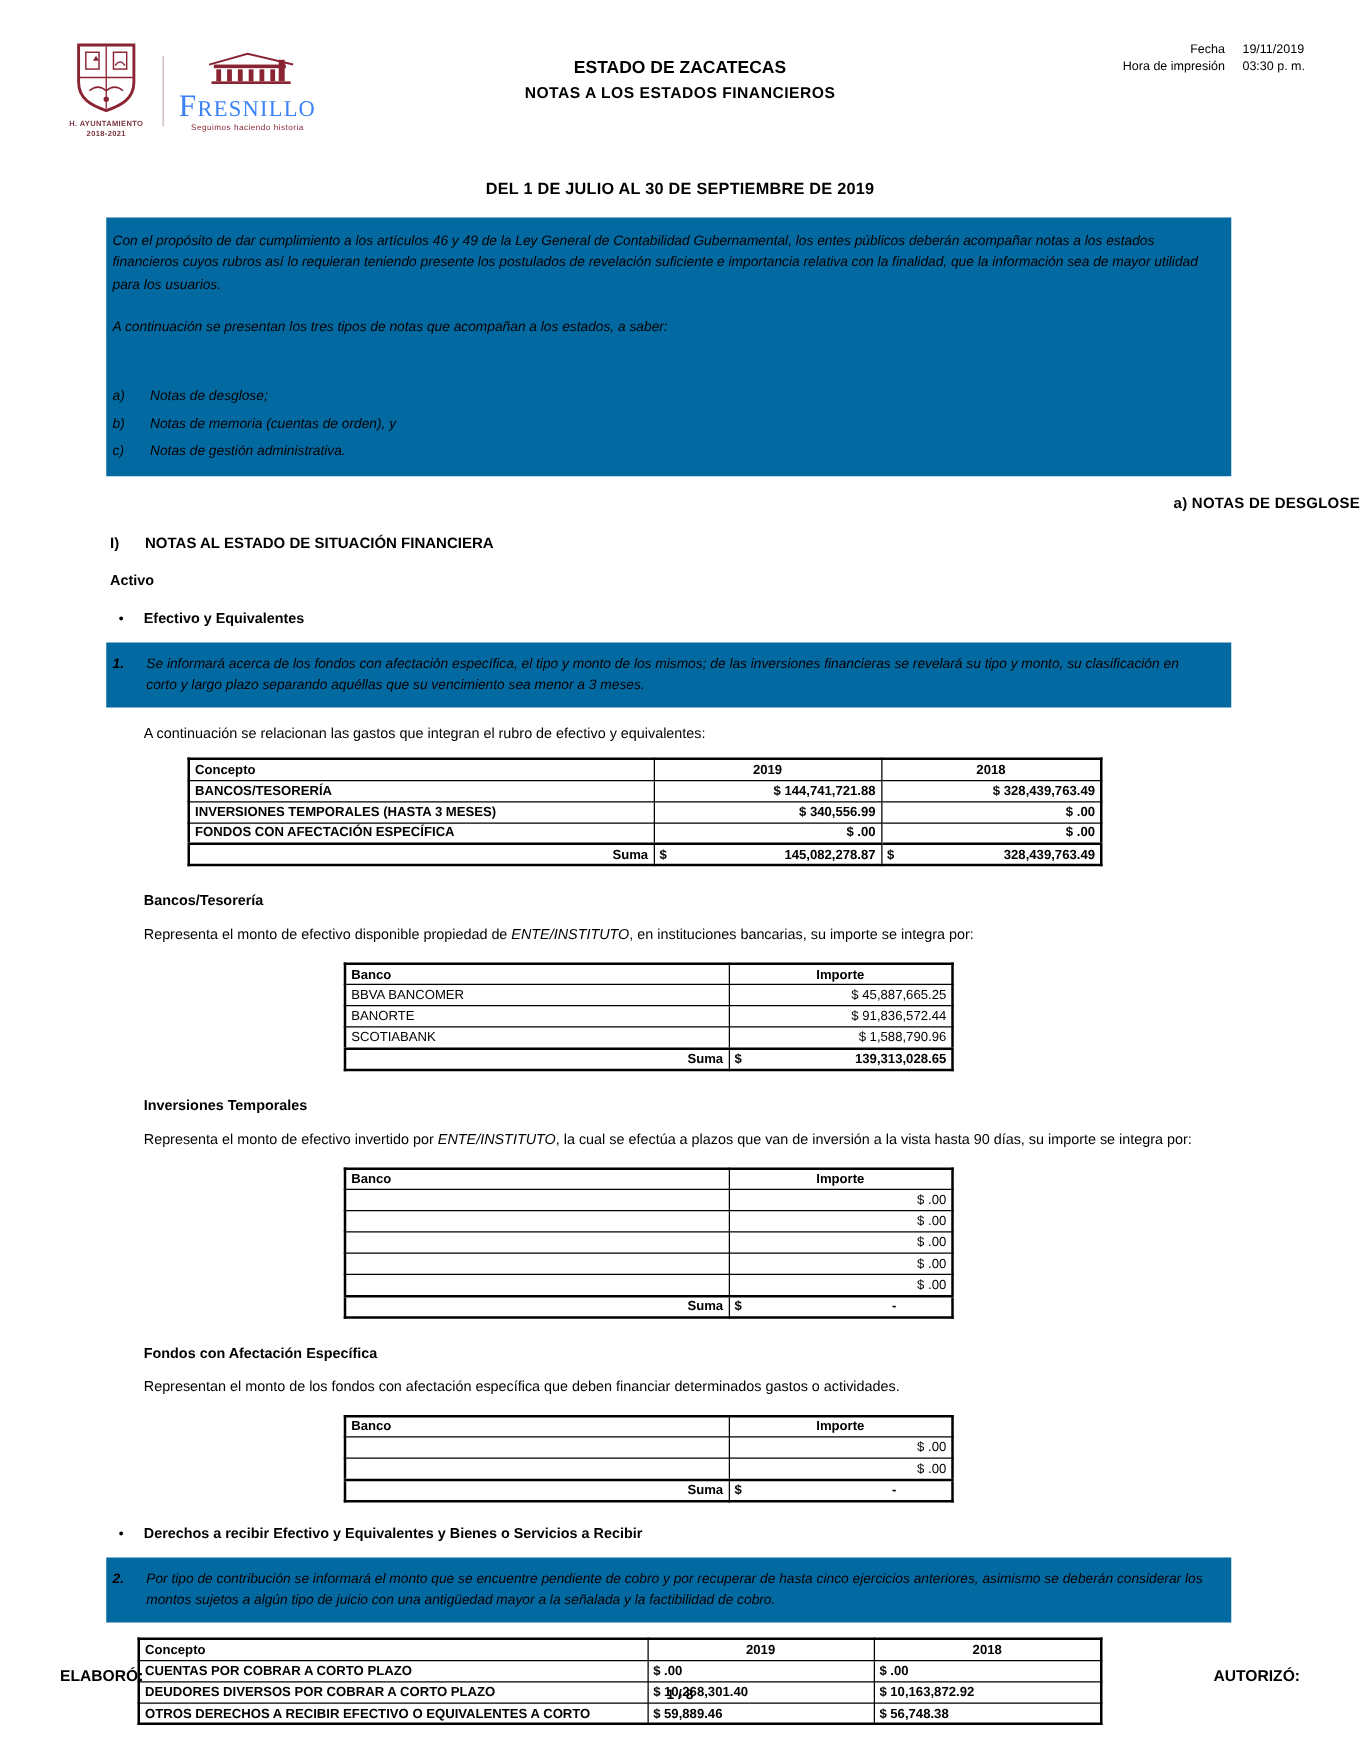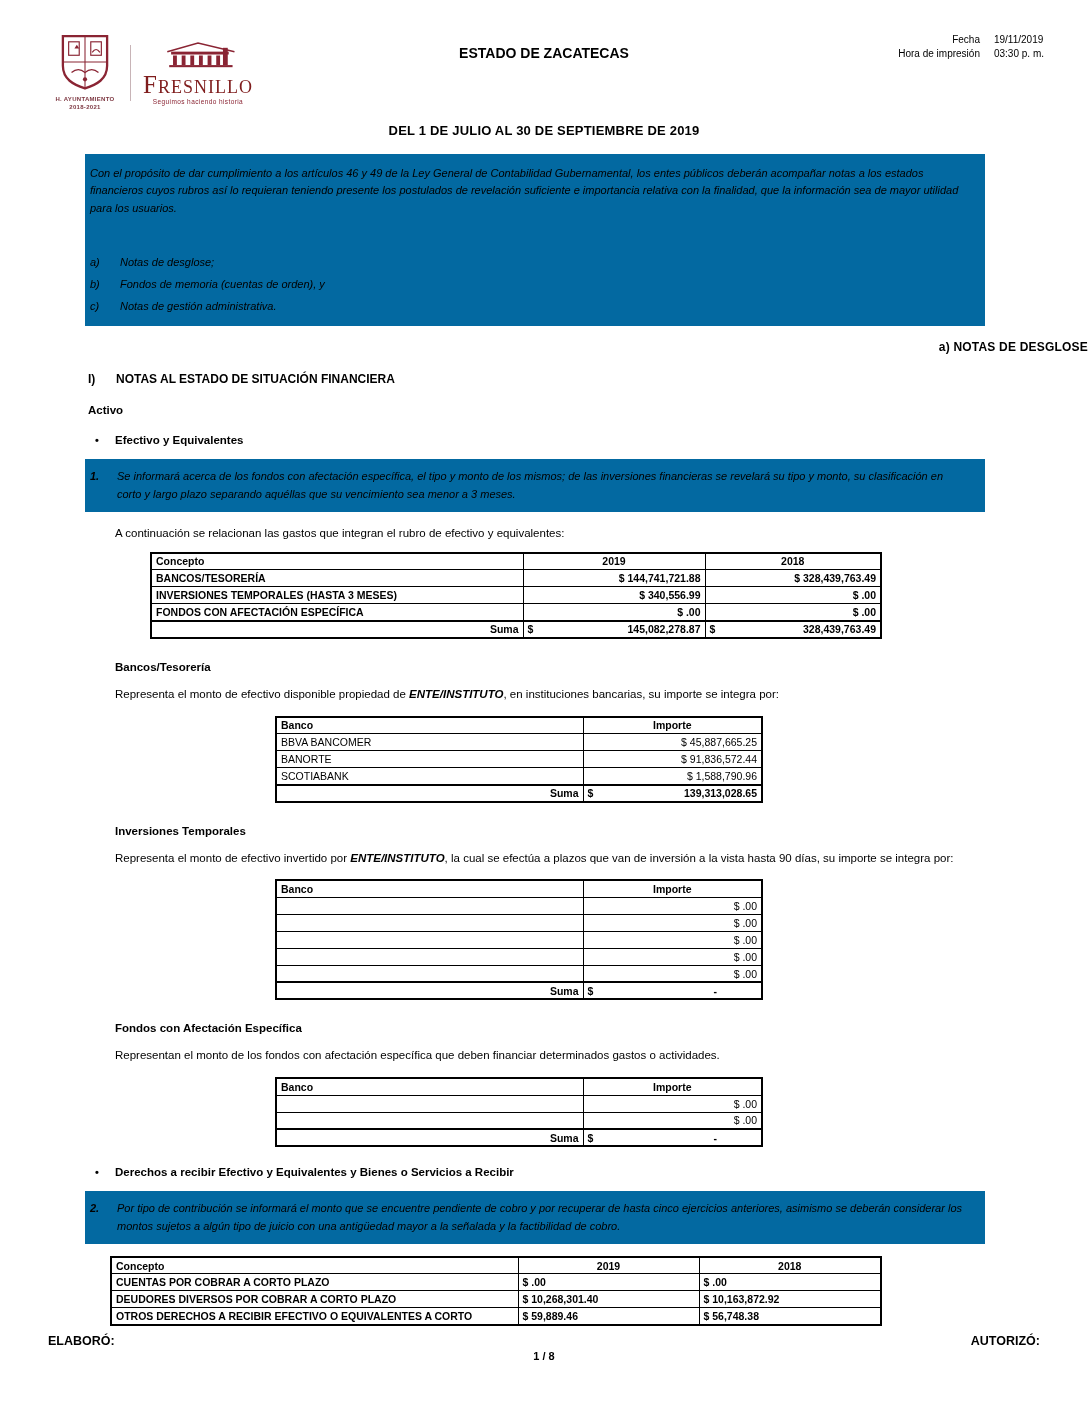--- a/index.html
+++ b/index.html
@@ -9,21 +9,21 @@
     font-family:"Liberation Sans",sans-serif;color:#000;
   }
   .page{position:absolute;inset:0;background:#ffffff}
 
   
   .logos{position:absolute;left:52px;top:34px;display:flex;align-items:center;gap:12px}
   .crest{display:flex;flex-direction:column;align-items:center;width:66px}
   .crest-caption{font-size:6px;font-weight:bold;color:#7c3640;text-align:center;line-height:1.25;margin-top:2px;letter-spacing:.3px}
   .logo-divider{width:1px;height:56px;background:#c8b4b7}
   .wordmark-block{display:flex;flex-direction:column;align-items:center;padding-top:2px}
-  .wordmark{font-family:"Liberation Serif",serif;font-variant:small-caps;color:#7f1d1d;font-size:25px;line-height:1;letter-spacing:1px}
+  .wordmark{font-family:"Liberation Serif",serif;font-variant:small-caps;color:#3b82f6;font-size:25px;line-height:1;letter-spacing:1px}
   .tagline{font-size:6.5px;color:#8a2433;letter-spacing:.4px;margin-top:1px}
 
   .titles{text-align:center;padding-top:38px}
   .title1{font-size:16px;font-weight:bold;letter-spacing:.2px}
   .title2{font-size:14px;font-weight:bold;margin-top:7px}
   .title3{font-size:12.5px;font-weight:bold;margin-top:6px;letter-spacing:.4px}
 
   .dateinfo{position:absolute;right:44px;top:34px;font-size:10px;display:grid;grid-template-columns:auto auto;column-gap:14px;row-gap:3px}
   .dateinfo .lbl{text-align:right}
 
@@ -43,21 +43,21 @@
 
   
   .center-h{ text-align:right;font-weight:bold;font-size:12px;margin-top:14px;letter-spacing:.2px}
   .sec-h{margin-left:88px;margin-top:18px;font-weight:bold;font-size:12px}
   .sec-h .rn{display:inline-block;width:28px}
   .plain-h{margin-left:88px;margin-top:18px;font-weight:bold;font-size:11.5px}
   .bullet-h{margin-left:95px;margin-top:18px;font-weight:bold;font-size:11.5px;display:flex;align-items:center}
   .bullet-h .dot{width:20px;flex:none;font-size:11px}
   .sub-h{margin-left:115px;margin-top:22px;font-weight:bold;font-size:11.5px}
   .body-p{margin-left:115px;margin-top:13px;font-size:11.5px;line-height:1.55;max-width:856px}
-  .body-p .ei{font-weight:bold;font-style:italic}
+  .body-p .ei{font-weight:normal;font-style:italic}
 
   
   table{border-collapse:collapse;font-size:10.5px;table-layout:fixed}
   td,th{border:1px solid #000;height:17px;padding:1px 4px;overflow:hidden;white-space:nowrap;vertical-align:middle}
   table{border:2px solid #000}
   th{text-align:center;font-weight:bold}
   th.c-left{text-align:left}
   td.c-left{text-align:left}
   td.c-right{text-align:right}
   tr.suma-row td{border-top:2px solid #000;font-weight:bold}
@@ -124,41 +124,43 @@
           <rect x="20" y="24" width="66" height="2.2" fill="#8a2433"></rect>
         </svg>
       </span>
       <span class="wordmark">Fresnillo</span>
       <span class="tagline">Seguimos haciendo historia</span>
     </div>
   </div>
 
   <div class="titles">
     <div class="title2">ESTADO DE ZACATECAS</div>
+    <div class="title3">NOTAS A LOS ESTADOS FINANCIEROS</div>
   </div>
 
   <div class="dateinfo">
     <span class="lbl">Fecha</span>
     <span>19/11/2019</span>
     <span class="lbl">Hora de impresión</span>
     <span>03:30 p. m.</span>
   </div>
 
   <div class="period">DEL 1 DE JULIO AL 30 DE SEPTIEMBRE DE 2019</div>
 
   <div class="notebox introbox">
     <div class="p1">Con el propósito de dar cumplimiento a los artículos 46 y 49 de la Ley General de Contabilidad Gubernamental, los entes públicos deberán acompañar notas a los estados financieros cuyos rubros así lo requieran teniendo presente los postulados de revelación suficiente e importancia relativa con la finalidad, que la información sea de mayor utilidad para los usuarios.</div>
+    <div class="p2">A continuación se presentan los tres tipos de notas que acompañan a los estados, a saber:</div>
     <ul class="intro-list">
       <li>
         <span class="key">a)</span>
         <span>Notas de desglose;</span>
       </li>
       <li>
         <span class="key">b)</span>
-        <span>Fondos de memoria (cuentas de orden), y</span>
+        <span>Notas de memoria (cuentas de orden), y</span>
       </li>
       <li>
         <span class="key">c)</span>
         <span>Notas de gestión administrativa.</span>
       </li>
     </ul>
   </div>
 
   <div class="center-h">a) NOTAS DE DESGLOSE</div>
 

